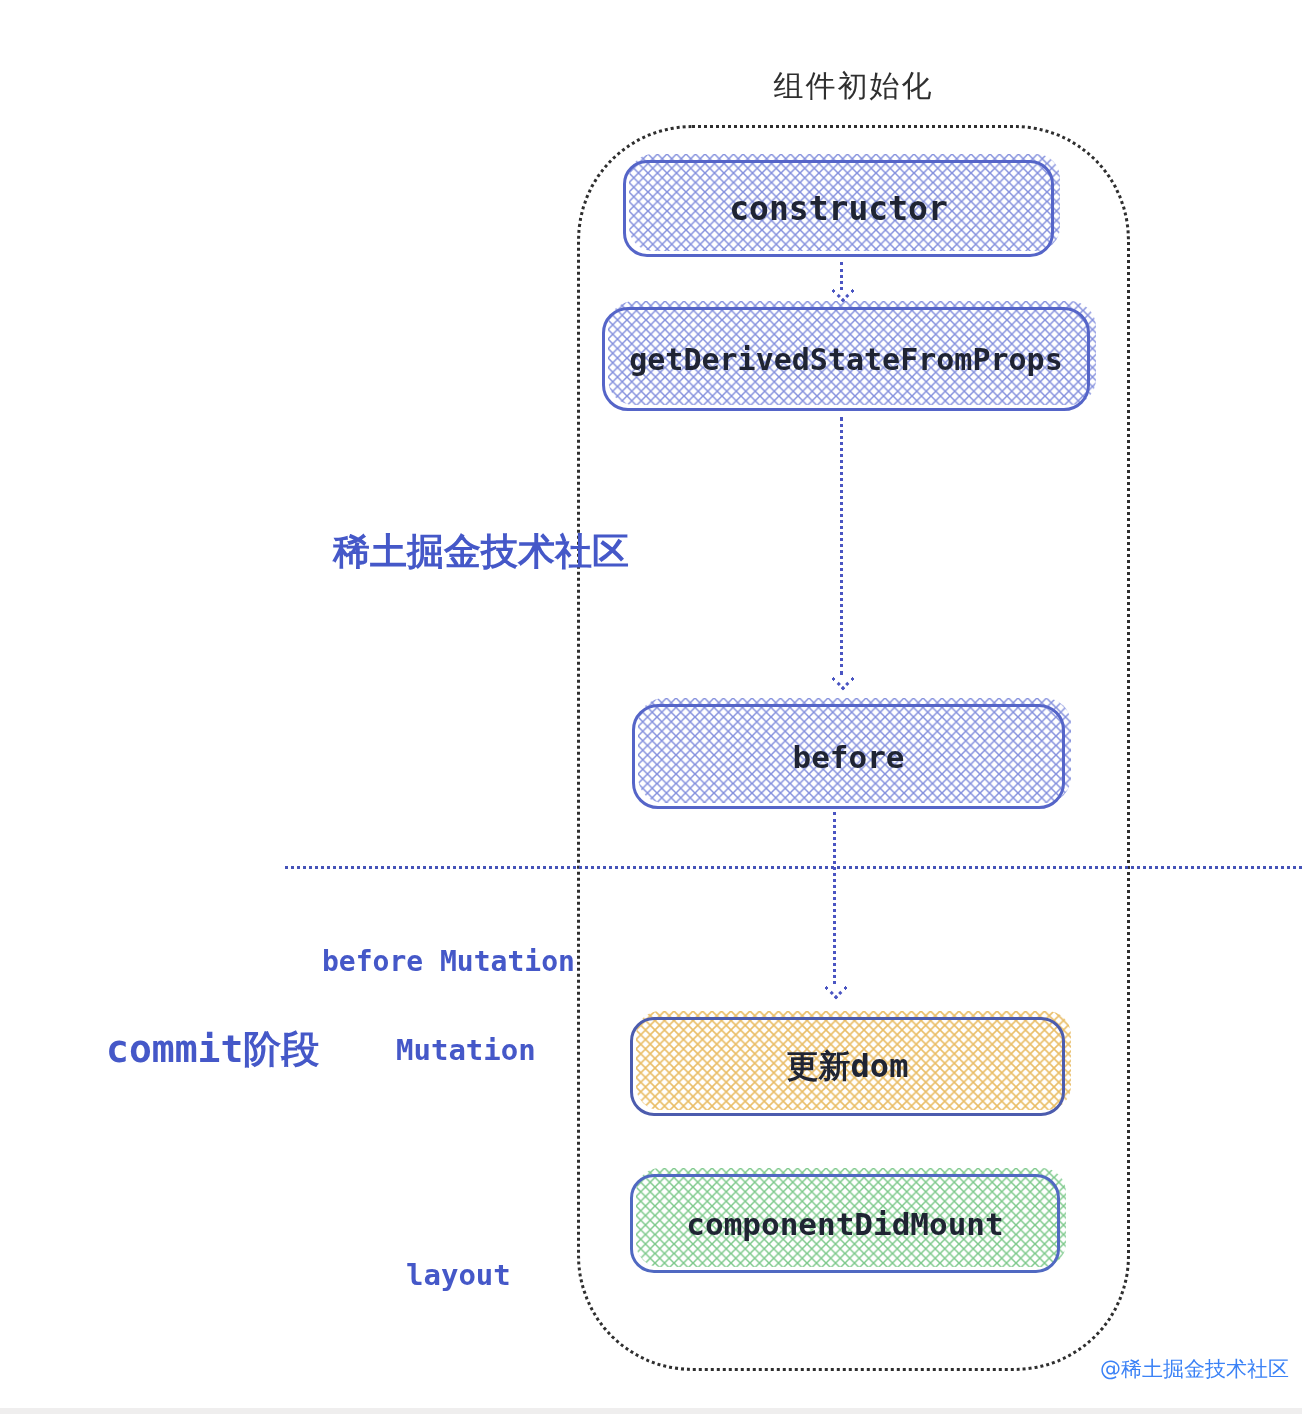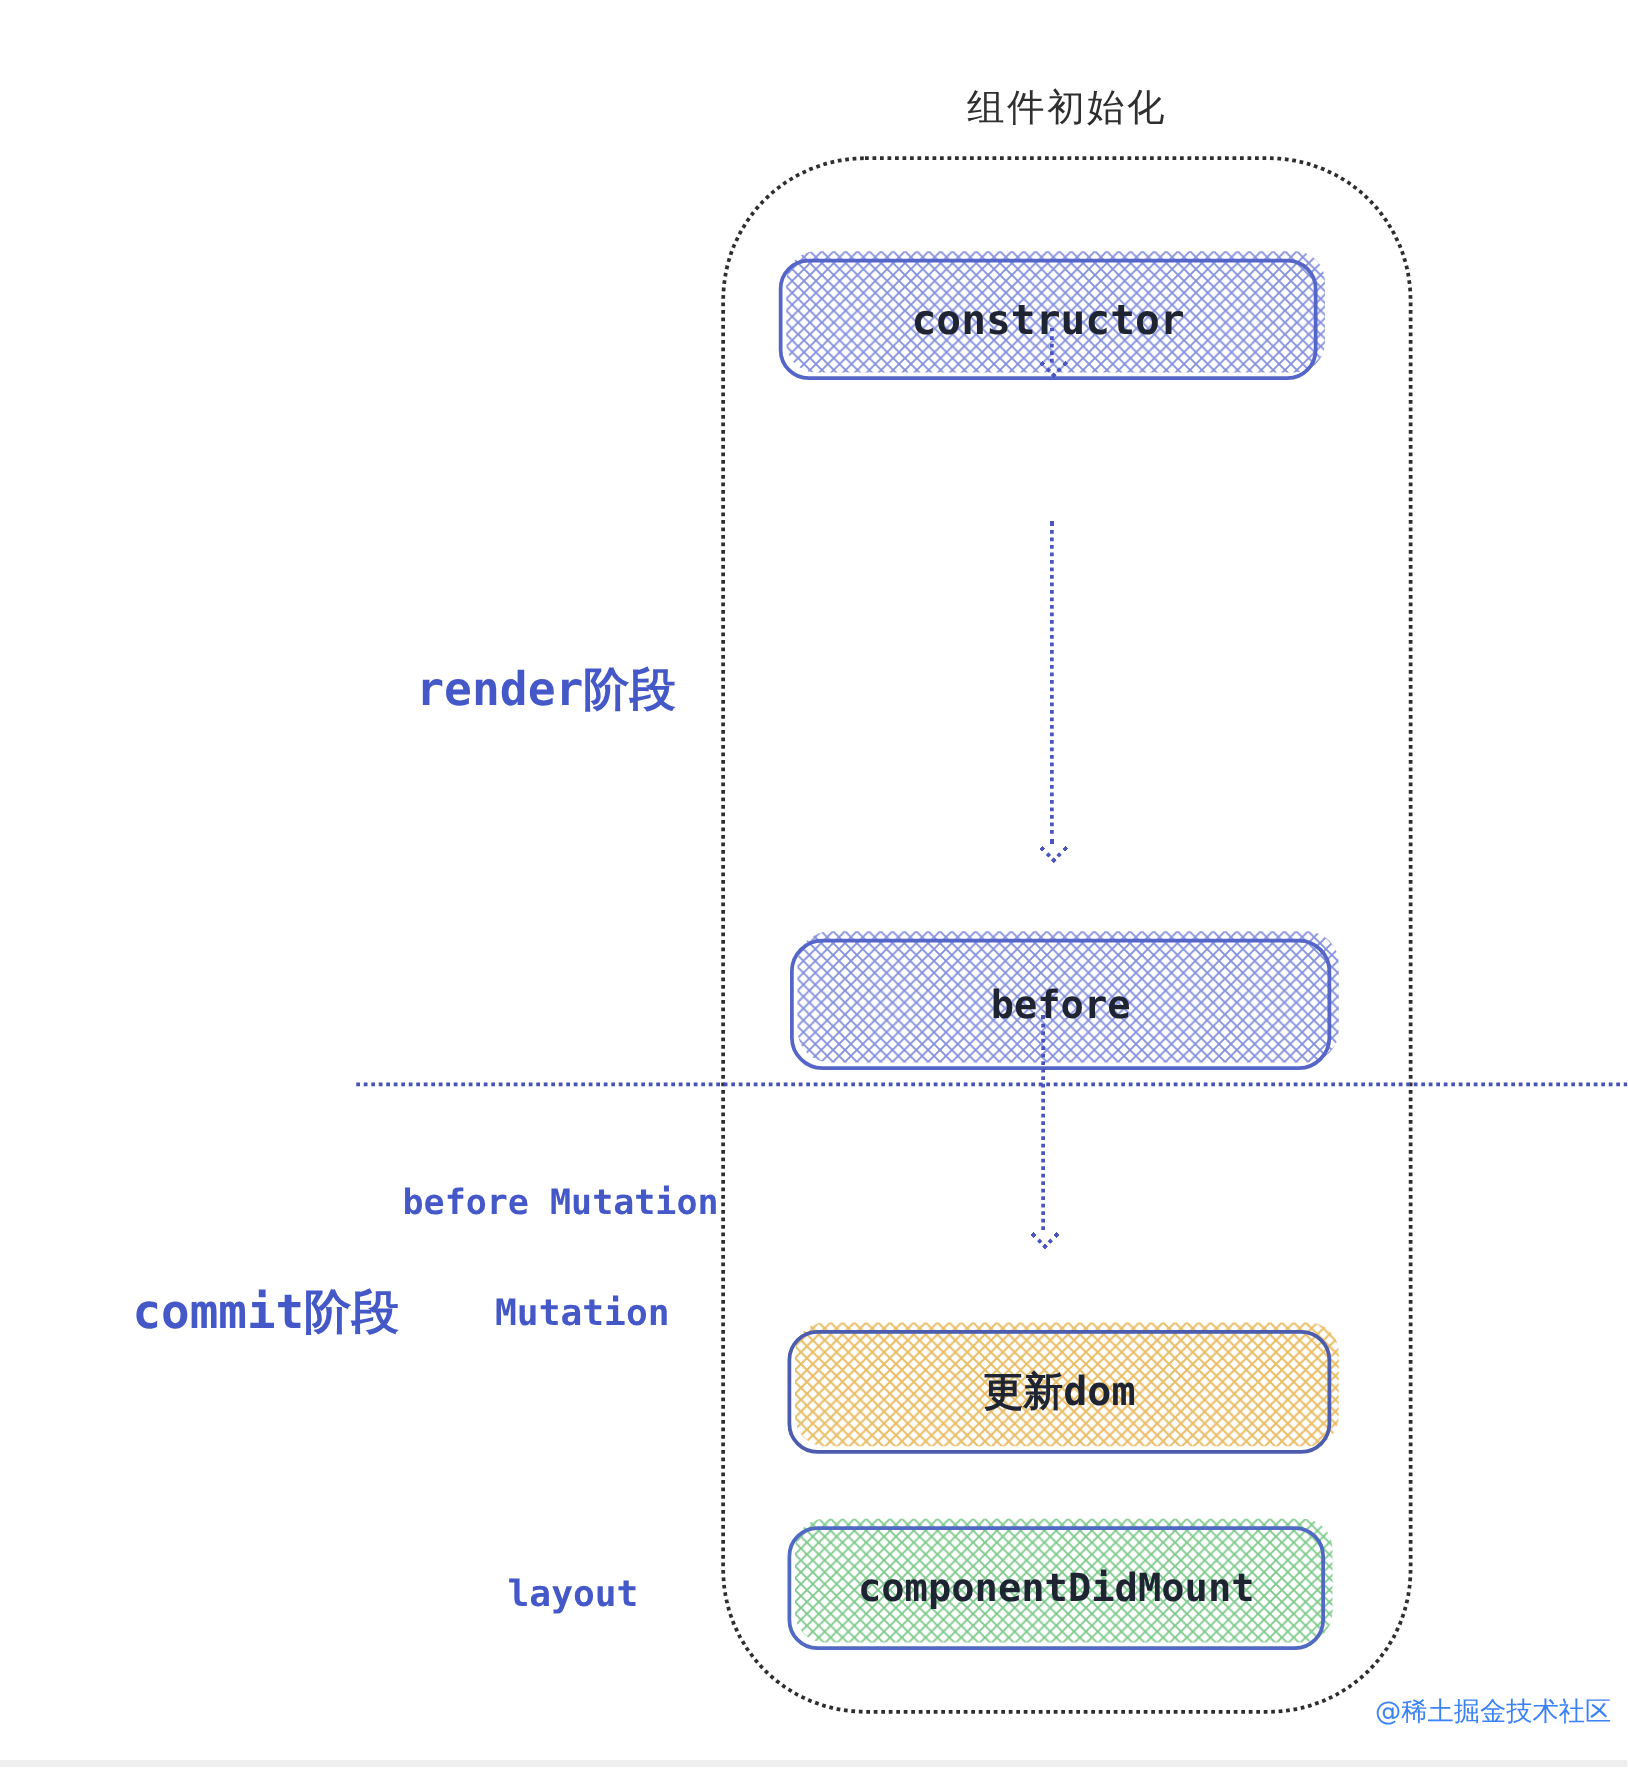--- a/index.html
+++ b/index.html
@@ -15,21 +15,21 @@
     position:absolute;left:577px;top:125px;width:553px;height:1246px;
     border:3.5px dotted #2e2e2e;border-radius:115px;
     box-sizing:border-box;background:transparent;
   }
   
   .diagram-title{
     position:absolute;left:577px;top:66px;width:553px;
     text-align:center;font-size:30px;color:#2f2f2f;letter-spacing:2px;
   }
   
-  .lbox{position:absolute;box-sizing:border-box;margin-top:47px;}
+  .lbox{position:absolute;box-sizing:border-box;}
   .lbox .hatch{
     position:absolute;top:-6px;left:6px;width:100%;height:100%;
     overflow:visible;pointer-events:none;
   }
   .lbox .face{
     position:absolute;inset:0;box-sizing:border-box;border-radius:24px;
   }
   .lbox .label{
     position:absolute;inset:0;display:flex;align-items:center;justify-content:center;
     font-family:"DejaVu Sans Mono","DejaVu Sans",monospace;
@@ -78,37 +78,44 @@
       </pattern>
     </defs>
   </svg>
 
   <div class="diagram-title">组件初始化</div>
 
   <div class="container-outline"></div>
 
   <div class="hsep" style="left:285px;top:866px;width:1017px;"></div>
 
-  <div class="phase-label" style="left:333px;top:527px;font-size:37px;">render阶段</div>
+  <div class="phase-label" style="left:333px;top:527px;font-size:37px;">稀土掘金技术社区</div>
   <div class="phase-label" style="left:322px;top:945px;font-size:28px;">before Mutation</div>
   <div class="phase-label" style="left:106px;top:1024px;font-size:38px;">commit阶段</div>
   <div class="phase-label" style="left:396px;top:1033px;font-size:29px;">Mutation</div>
   <div class="phase-label" style="left:406px;top:1258px;font-size:29px;">layout</div>
 
   <div class="lbox" style="left:623px;top:160px;width:431px;height:97px;">
     <svg class="hatch">
         <rect width="100%" height="100%" rx="24" fill="url(#hatchBlue)"></rect>
       </svg>
     <div class="face blue"></div>
     <span class="label" style="font-size:33px;">constructor</span>
   </div>
 
   <div class="varrow" style="left:840px;top:262px;height:28px;"></div>
   <div class="ahead" style="left:835px;top:283px;"></div>
 
+  <div class="lbox" style="left:602px;top:307px;width:488px;height:104px;">
+    <svg class="hatch">
+        <rect width="100%" height="100%" rx="26" fill="url(#hatchBlue)"></rect>
+      </svg>
+    <div class="face blue" style="border-radius:26px;"></div>
+    <span class="label" style="font-size:30px;">getDerivedStateFromProps</span>
+  </div>
 
   <div class="varrow" style="left:840px;top:417px;height:258px;"></div>
   <div class="ahead" style="left:835px;top:671px;"></div>
 
 
   <div class="lbox" style="left:632px;top:704px;width:433px;height:105px;">
     <svg class="hatch">
         <rect width="100%" height="100%" rx="26" fill="url(#hatchBlue)"></rect>
       </svg>
     <div class="face blue" style="border-radius:26px;"></div>

